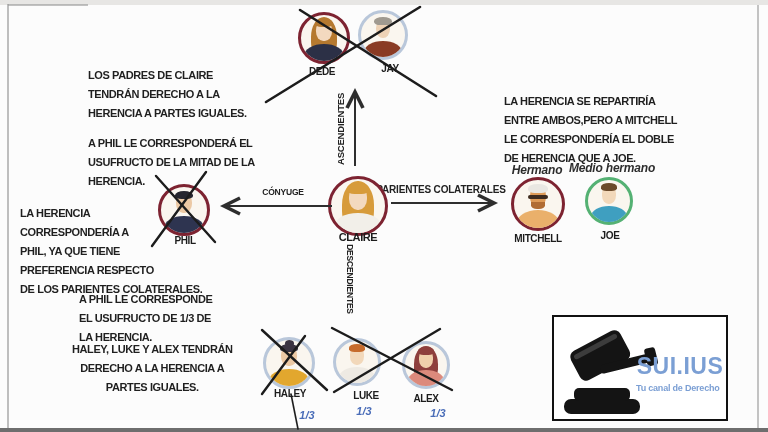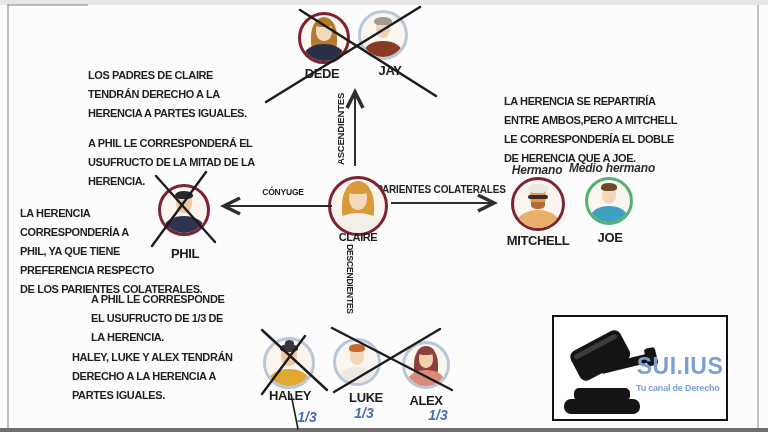--- a/index.html
+++ b/index.html
@@ -32,26 +32,26 @@
   .av-head{left:33%;top:13%;width:34%;height:44%;background:var(--skin);border-radius:46%;}
   .av-shirt{left:6%;top:63%;width:88%;height:52%;background:var(--shirt);
             border-radius:50% 50% 0 0;}
   .av-hairtop{left:30%;top:8%;width:40%;height:19%;background:var(--hair);
               border-radius:50% 50% 35% 35%;}
   .av-bun{left:41%;top:-1%;width:19%;height:16%;background:var(--hair);border-radius:50%;}
   .av-glasses{left:29%;top:31%;width:42%;height:9%;background:#3d2b1f;border-radius:3px;}
   .av-beard{left:36%;top:45%;width:28%;height:16%;background:#b06c34;
             border-radius:0 0 45% 45%;}
 
-  .pname{font-weight:bold;color:#1c1c1c;font-size:13px;letter-spacing:-0.4px;
+  .pname{font-weight:bold;color:#1c1c1c;font-size:10px;letter-spacing:-0.4px;
          transform:translateX(-50%);white-space:nowrap;}
   .pname.big{font-size:11px;}
   .ptag{font-weight:bold;color:#2d2d2d;font-size:12px;letter-spacing:-0.2px;
         transform:translateX(-50%);white-space:nowrap;font-style:italic;}
-  .share{font-weight:bold;font-style:italic;font-size:14px;transform:translateX(-50%);}
+  .share{font-weight:bold;font-style:italic;font-size:11px;transform:translateX(-50%);}
 
   
   svg.overlay{left:0;top:0;pointer-events:none;}
 
   
   .logo-box{left:552px;top:315px;width:176px;height:106px;background:#ffffff;
             border:2.5px solid #111;box-sizing:border-box;}
   .logo-title{position:absolute;left:78px;top:36px;width:96px;text-align:center;
               font-size:23px;font-weight:bold;letter-spacing:0.5px;}
   .logo-sub{position:absolute;left:82px;top:66px;width:92px;text-align:left;
@@ -70,24 +70,24 @@
 TENDRÁN DERECHO A LA
 HERENCIA A PARTES IGUALES.</div>
 <div class="abs note" style="left:88px;top:134px;">A PHIL LE CORRESPONDERÁ EL
 USUFRUCTO DE LA MITAD DE LA
 HERENCIA.</div>
 <div class="abs note" style="left:20px;top:204px;">LA HERENCIA
 CORRESPONDERÍA A
 PHIL, YA QUE TIENE
 PREFERENCIA RESPECTO
 DE LOS PARIENTES COLATERALES.</div>
-<div class="abs note" style="left:79px;top:290px;margin-left:12px;">A PHIL LE CORRESPONDE
+<div class="abs note" style="left:79px;top:290px;">A PHIL LE CORRESPONDE
 EL USUFRUCTO DE 1/3 DE
 LA HERENCIA.</div>
-<div class="abs note" style="left:72px;top:348px;">HALEY, LUKE Y ALEX TENDRÁN
+<div class="abs note" style="left:72px;top:340px;text-align:center;">HALEY, LUKE Y ALEX TENDRÁN
 DERECHO A LA HERENCIA A
 PARTES IGUALES.</div>
 <div class="abs note" style="left:504px;top:92px;">LA HERENCIA SE REPARTIRÍA
 ENTRE AMBOS,PERO A MITCHELL
 LE CORRESPONDERÍA EL DOBLE
 DE HERENCIA QUE A JOE.</div>
 
 <div class="abs axis vup" style="left:340px;top:129px;font-size:9.5px;">ASCENDIENTES</div>
 <div class="abs axis vdown" style="left:350px;top:279px;font-size:8.5px;">DESCENDIENTES</div>
 <div class="abs axis" style="left:283px;top:192px;font-size:8.5px;">CÓNYUGE</div>
@@ -144,21 +144,21 @@
     <div class="av-shirt"></div>
     <div class="av-hairtop"></div>
   </div>
 
 <div class="abs ptag" style="left:537px;top:163px;">Hermano</div>
 <div class="abs ptag" style="left:612px;top:161px;">Medio hermano</div>
 
 <div class="abs pname" style="left:322px;top:66px;">DEDE</div>
 <div class="abs pname" style="left:390px;top:63px;">JAY</div>
 <div class="abs pname big" style="left:358px;top:231px;">CLAIRE</div>
-<div class="abs pname" style="left:185px;top:246px;">PHIL</div>
+<div class="abs pname" style="left:185px;top:235px;">PHIL</div>
 <div class="abs pname" style="left:538px;top:233px;">MITCHELL</div>
 <div class="abs pname" style="left:610px;top:230px;">JOE</div>
 <div class="abs pname" style="left:290px;top:388px;">HALEY</div>
 <div class="abs pname" style="left:357px;top:390px;margin-left:9px;">LUKE</div>
 <div class="abs pname" style="left:426px;top:393px;">ALEX</div>
 
 <div class="abs share" style="left: 307px; top: 409px; color: rgb(74, 109, 184);">1/3</div>
 <div class="abs share" style="left: 364px; top: 405px; color: rgb(74, 109, 184);">1/3</div>
 <div class="abs share" style="left: 438px; top: 407px; color: rgb(74, 109, 184);">1/3</div>
 

